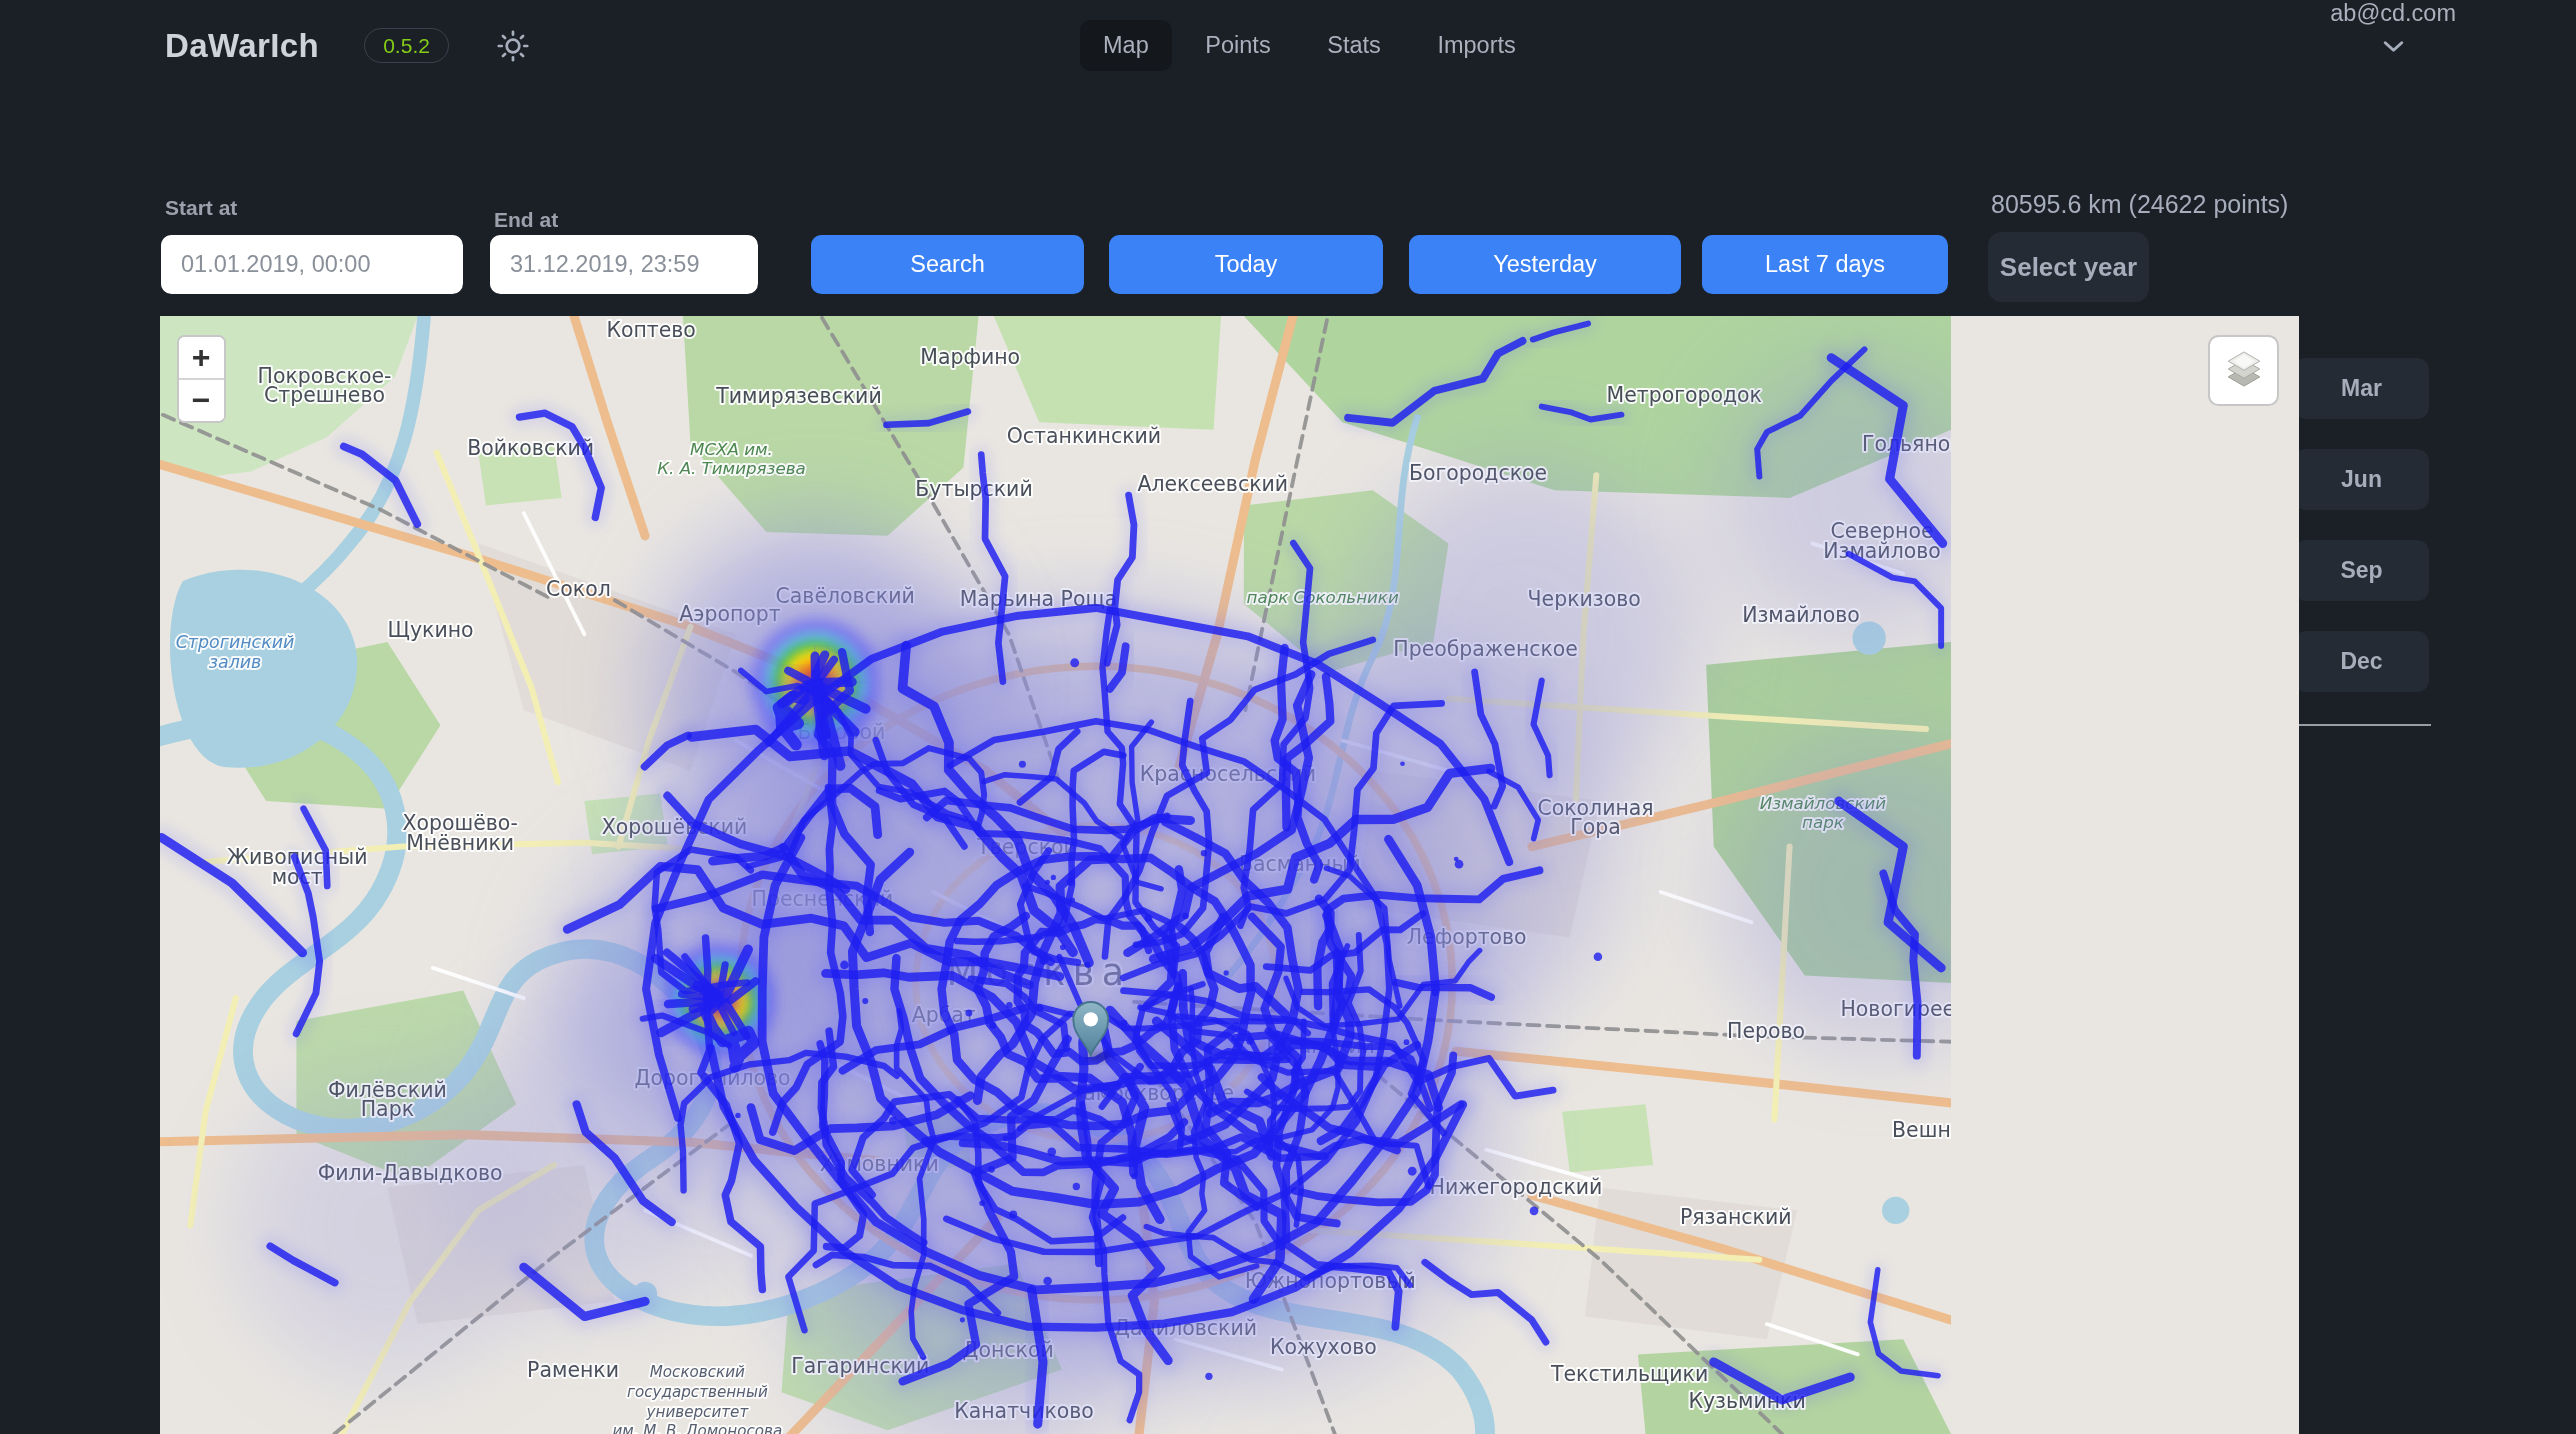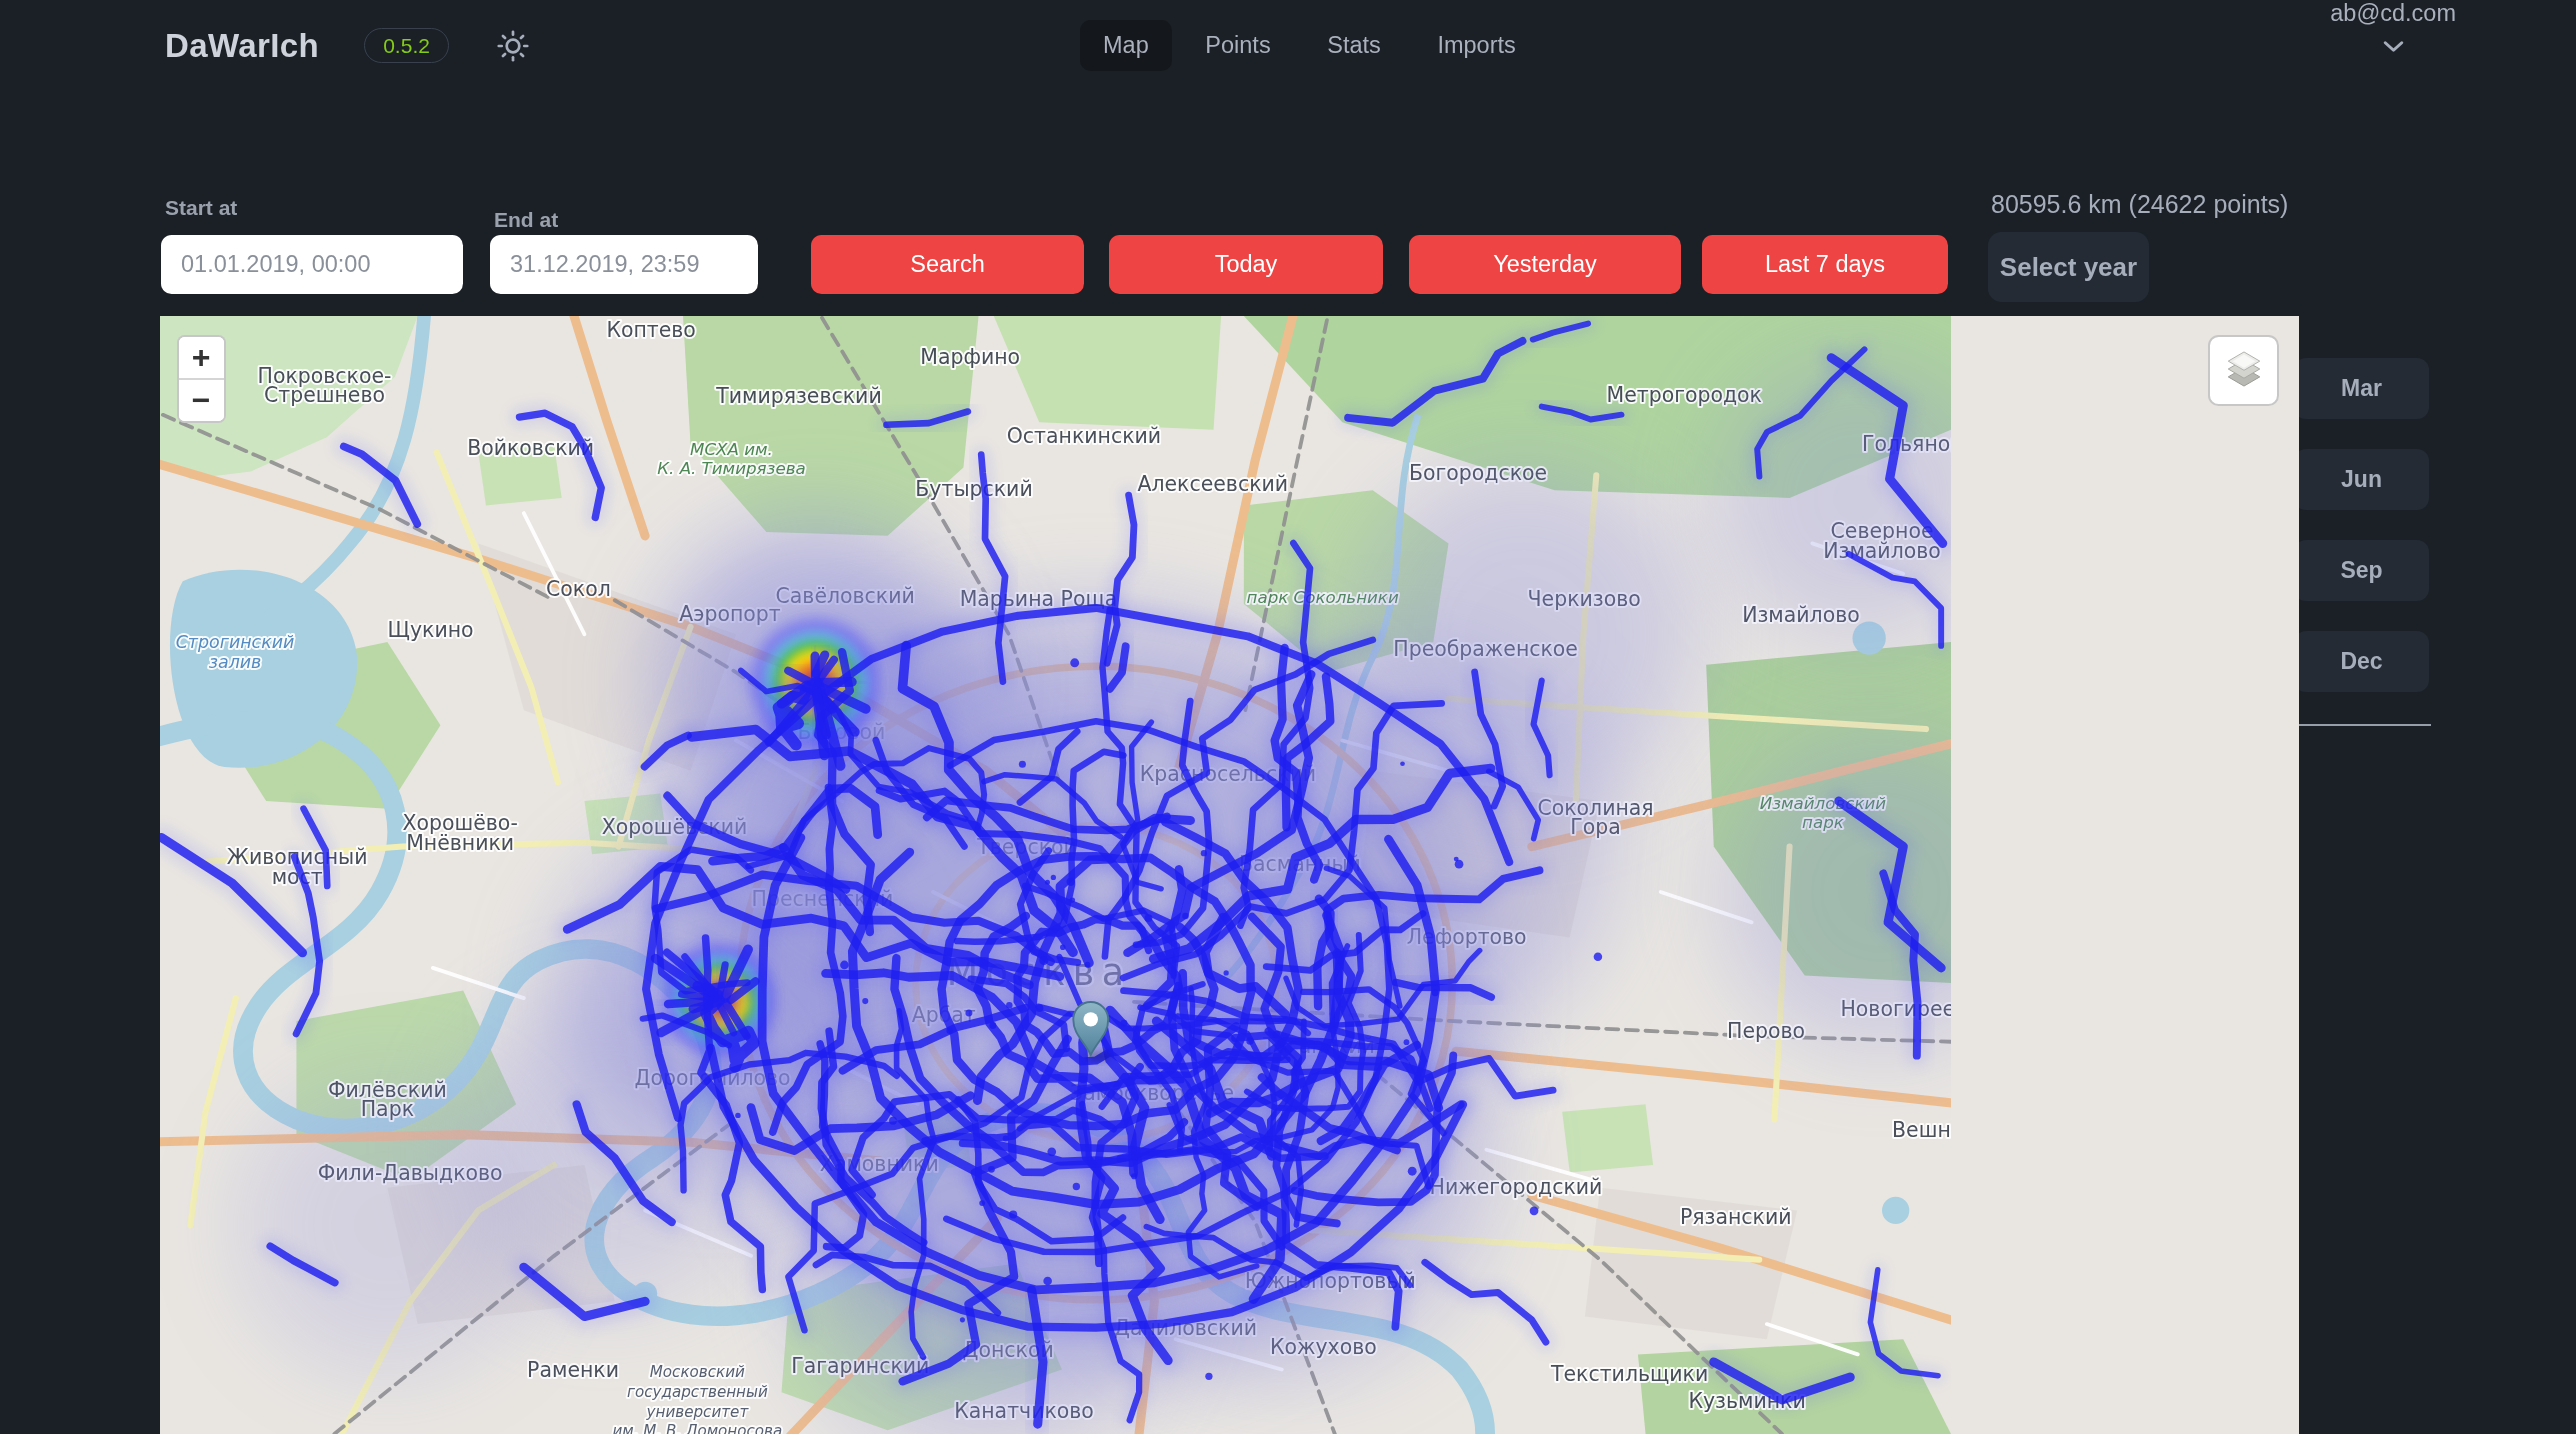--- a/index.html
+++ b/index.html
@@ -15,21 +15,21 @@
   .tabs{position:absolute;left:1080px;top:0;height:91px;display:flex;align-items:center;gap:10.6px;}
   .tab{font-size:23.5px;color:#aab0bc;padding:12px 23px;border-radius:10.6px;cursor:pointer;white-space:nowrap;}
   .tab.active{background:#14181d;}
   .usermenu{position:absolute;right:120px;top:0;height:91px;display:flex;align-items:center;gap:12px;cursor:pointer;flex-direction:column;}
   .useremail{font-size:23.5px;color:#aab0bc;}
   
   .field-label{position:absolute;font-size:21px;font-weight:700;color:#9aa1ac;}
   .date-input{position:absolute;height:59px;background:#ffffff;border:none;border-radius:10.6px;
               font-size:23.5px;color:#8a9099;padding:0 20px;box-sizing:border-box;
               font-family:"Liberation Sans",sans-serif;}
-  .btn-blue{position:absolute;height:59px;background:#ef4444;color:#fff;border:none;border-radius:10.6px;
+  .btn-blue{position:absolute;height:59px;background:#3b82f6;color:#fff;border:none;border-radius:10.6px;
             font-size:23.5px;font-family:"Liberation Sans",sans-serif;cursor:pointer;}
   
   .stats-line{position:absolute;left:1991px;top:190px;font-size:25px;color:#a6adbb;}
   .select-year{position:absolute;left:1988px;top:232px;width:161px;height:70px;background:#242b34;
                color:#a6adbb;border:none;border-radius:13.6px;font-size:26px;font-weight:600;
                font-family:"Liberation Sans",sans-serif;cursor:pointer;}
   .year-heading{position:absolute;left:1986px;top:312px;font-size:35px;font-weight:600;color:#a6adbb;}
   .months{position:absolute;left:1982px;top:358px;display:grid;
           grid-template-columns:repeat(3,135px);gap:30px 21px;}
   .month-btn{height:61px;background:#242b34;color:#a6adbb;border:none;border-radius:12px;

